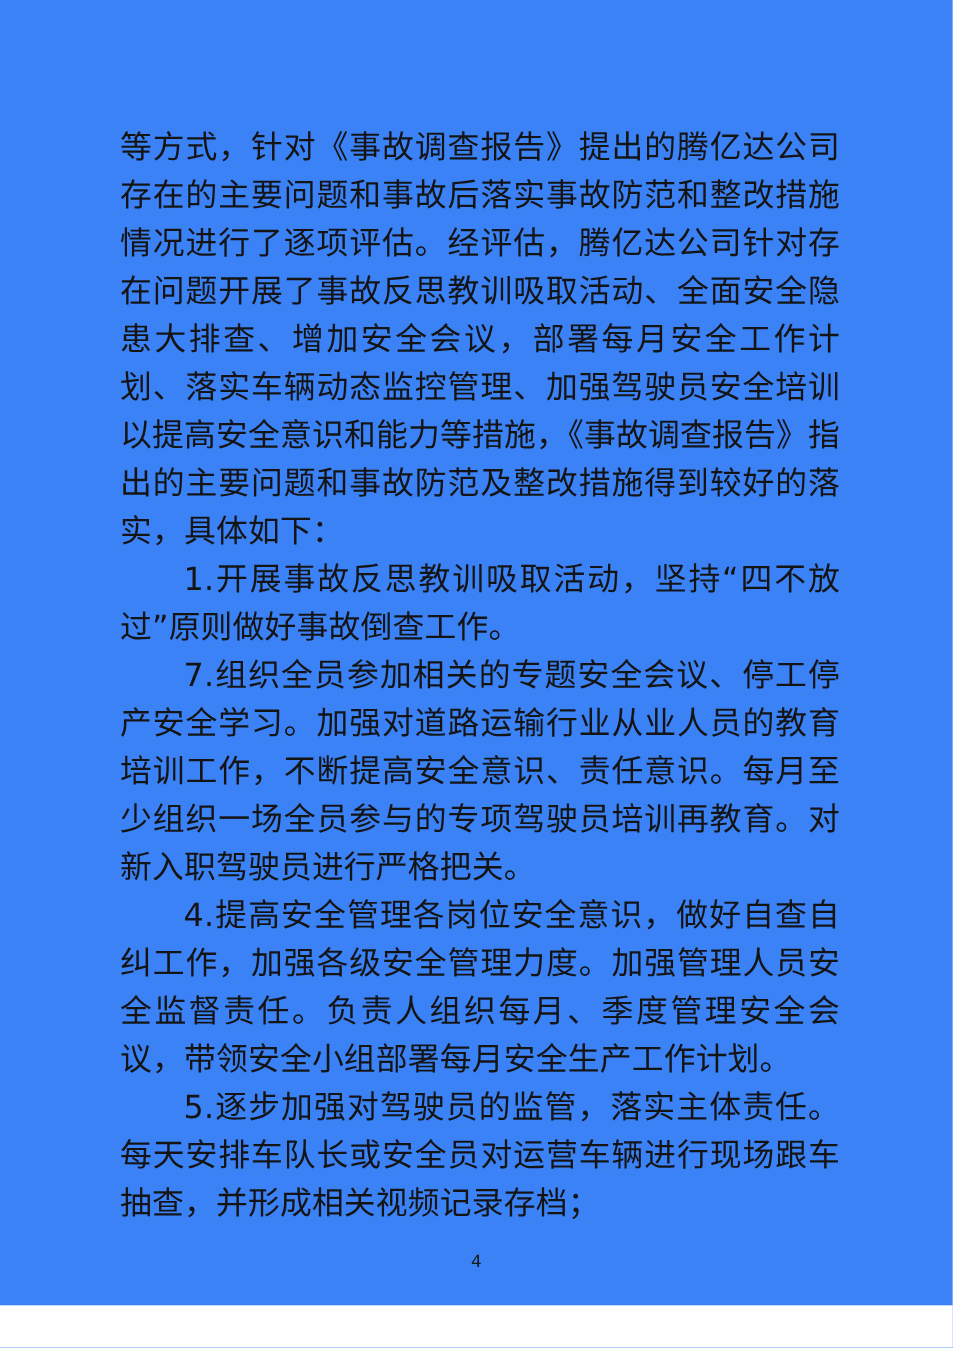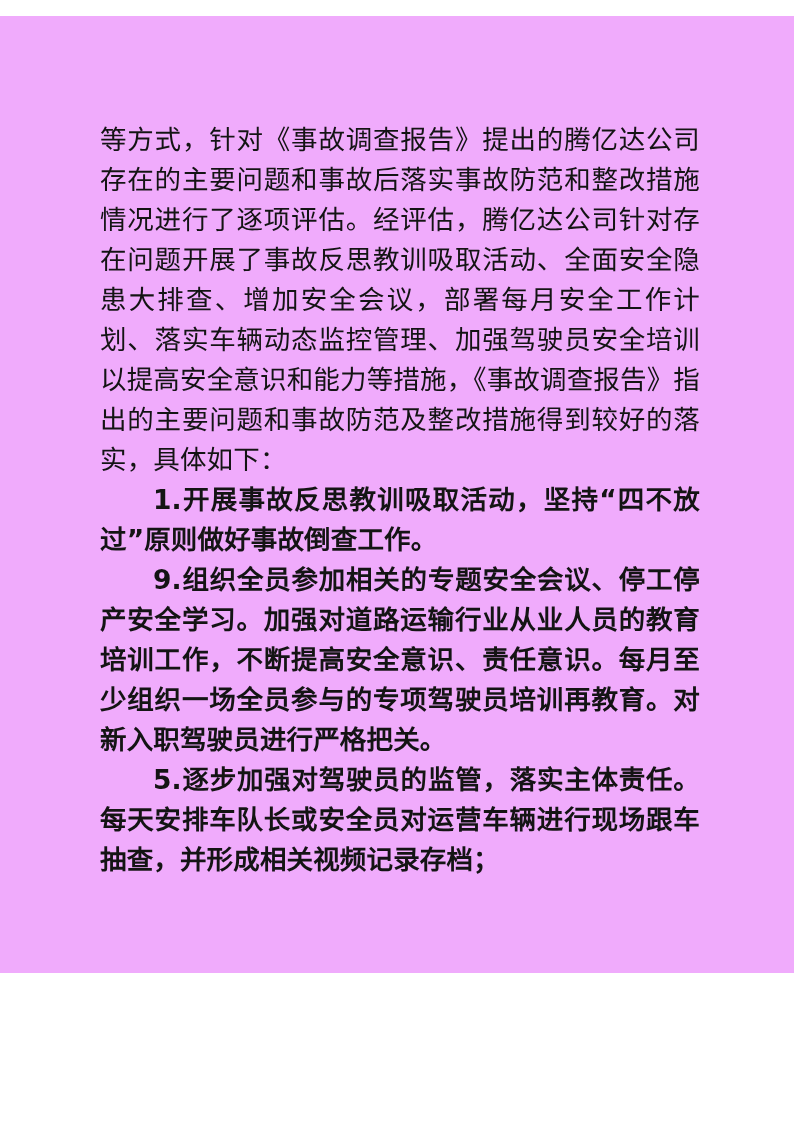--- a/index.html
+++ b/index.html
@@ -5,23 +5,23 @@
 <style>
   html, body {
     margin: 0;
     padding: 0;
     background: #ffffff;
   }
 
   .page {
     position: relative;
     width: 794px;
-    height: 957px;
-    background: #f0abfc;
-    margin: 16px auto;
+    height: 1088px;
+    background: #3b82f6;
+    margin: 0 auto;
     overflow: hidden;
     box-sizing: border-box;
   }
 
   .text-block {
     position: absolute;
     left: 100px;
     top: 104px;
     width: 600px;
   }
@@ -36,21 +36,20 @@
     text-align: justify;
     text-align-last: left;
     text-justify: inter-character;
     letter-spacing: 0.15px;
     word-break: break-all;
     -webkit-font-smoothing: antialiased;
   }
 
   .para.indent {
     text-indent: 2em;
-    font-weight: bold;
   }
 
   .page-number {
     position: absolute;
     left: 0;
     top: 1044px;
     width: 794px;
     text-align: center;
     font-family: "DejaVu Sans", "Liberation Sans", sans-serif;
     font-size: 14px;
@@ -61,23 +60,24 @@
 <body>
 
 <div class="page">
 
   <div class="text-block">
 
     <p class="para">等方式，针对《事故调查报告》提出的腾亿达公司存在的主要问题和事故后落实事故防范和整改措施情况进行了逐项评估。经评估，腾亿达公司针对存在问题开展了事故反思教训吸取活动、全面安全隐患大排查、增加安全会议，部署每月安全工作计划、落实车辆动态监控管理、加强驾驶员安全培训以提高安全意识和能力等措施，《事故调查报告》指出的主要问题和事故防范及整改措施得到较好的落实，具体如下：</p>
 
     <p class="para indent">1.开展事故反思教训吸取活动，坚持“四不放过”原则做好事故倒查工作。</p>
 
-    <p class="para indent">9.组织全员参加相关的专题安全会议、停工停产安全学习。加强对道路运输行业从业人员的教育培训工作，不断提高安全意识、责任意识。每月至少组织一场全员参与的专项驾驶员培训再教育。对新入职驾驶员进行严格把关。</p>
+    <p class="para indent">7.组织全员参加相关的专题安全会议、停工停产安全学习。加强对道路运输行业从业人员的教育培训工作，不断提高安全意识、责任意识。每月至少组织一场全员参与的专项驾驶员培训再教育。对新入职驾驶员进行严格把关。</p>
 
 
+    <p class="para indent">4.提高安全管理各岗位安全意识，做好自查自纠工作，加强各级安全管理力度。加强管理人员安全监督责任。负责人组织每月、季度管理安全会议，带领安全小组部署每月安全生产工作计划。</p>
 
     <p class="para indent">5.逐步加强对驾驶员的监管，落实主体责任。每天安排车队长或安全员对运营车辆进行现场跟车抽查，并形成相关视频记录存档；</p>
 
   </div>
 
   <div class="page-number">4</div>
 
 </div>
 
 </body></html>

